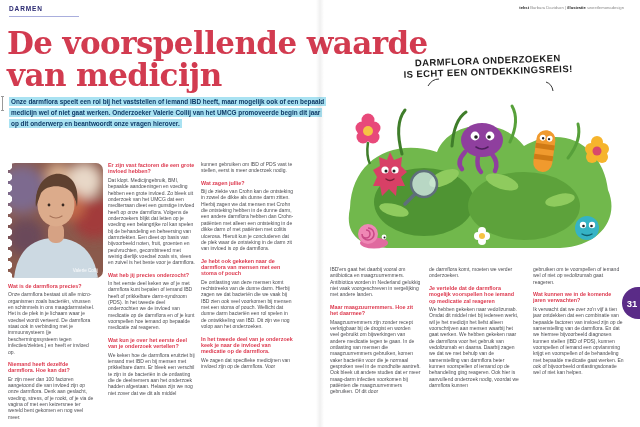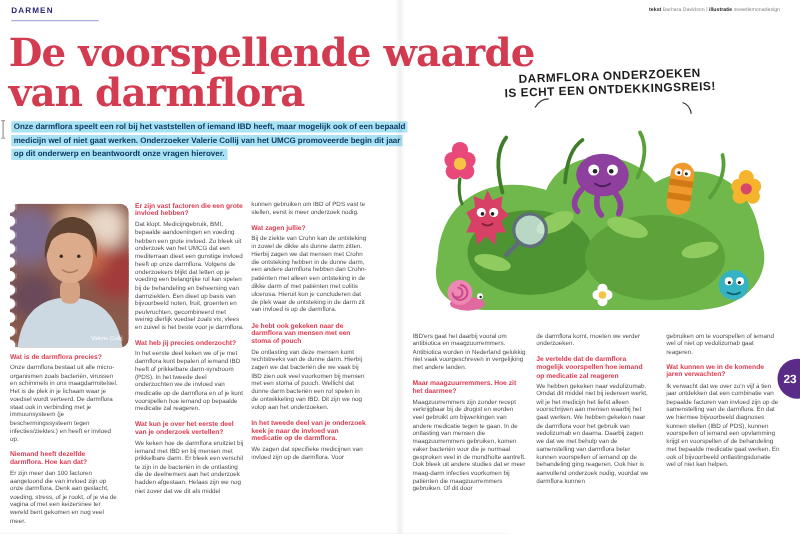--- a/index.html
+++ b/index.html
@@ -81,21 +81,21 @@
     <b>tekst</b>
     <span>Barbara Davidson</span>
     <span>|</span>
     <b>illustratie</b>
     <span>sweetlemonadesign</span>
   </div>
   <div class="fold-mark"></div>
 
   <div class="title">
     <div>De voorspellende waarde</div>
-    <div>van darmflora</div>
+    <div>van medicijn</div>
   </div>
 
   <div class="intro">
     <span class="hl">Onze darmflora speelt een rol bij het vaststellen of iemand IBD heeft, maar mogelijk ook of een bepaald medicijn wel of niet gaat werken. Onderzoeker Valerie Collij van het UMCG promoveerde begin dit jaar op dit onderwerp en beantwoordt onze vragen hierover.</span>
   </div>
 
   <div class="photo">
     <svg width="95" height="115" viewBox="0 0 95 115">
       <defs>
         <clipPath id="pc">
@@ -270,16 +270,16 @@
       <circle cx="146" cy="186" r="4" fill="#ffffff"></circle>
         <circle cx="154" cy="186" r="4" fill="#ffffff"></circle>
       <circle cx="150" cy="181" r="4" fill="#ffffff"></circle>
         <circle cx="150" cy="191" r="4" fill="#ffffff"></circle>
       <circle cx="150" cy="186" r="3" fill="#f6c344"></circle>
     </g>
   </svg>
 
   <div class="gutter"></div>
   <div class="page-badge">
-    <span>23</span>
+    <span>31</span>
   </div>
 
 </div>
 
 </body></html>

